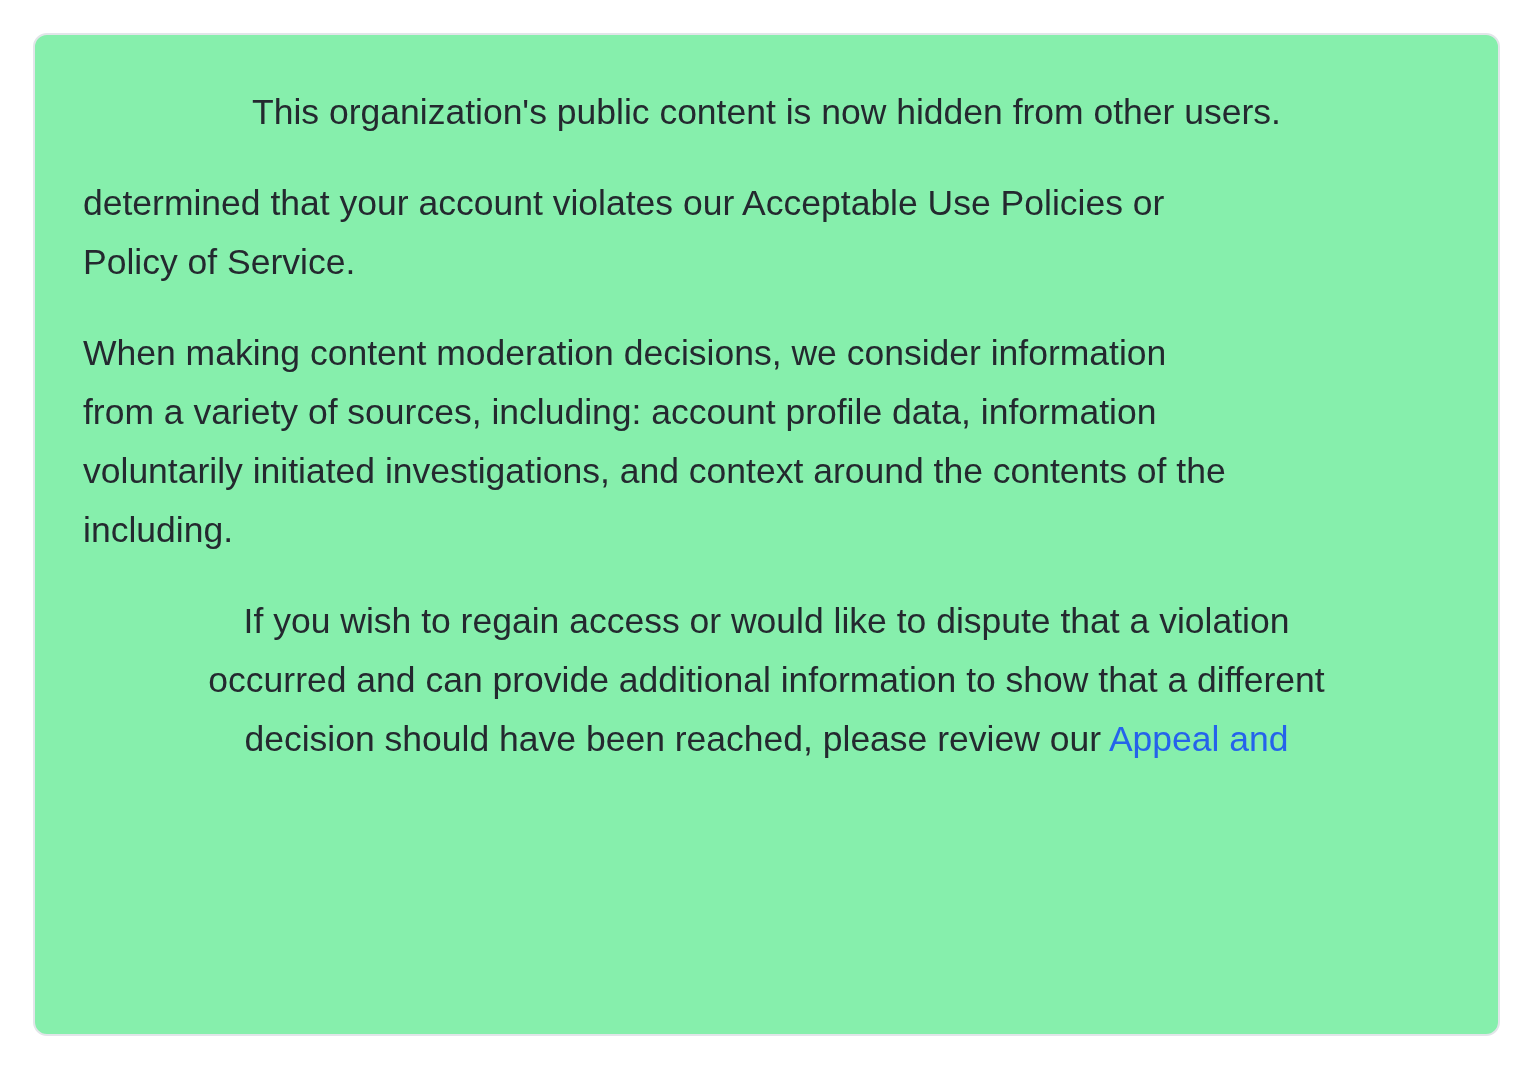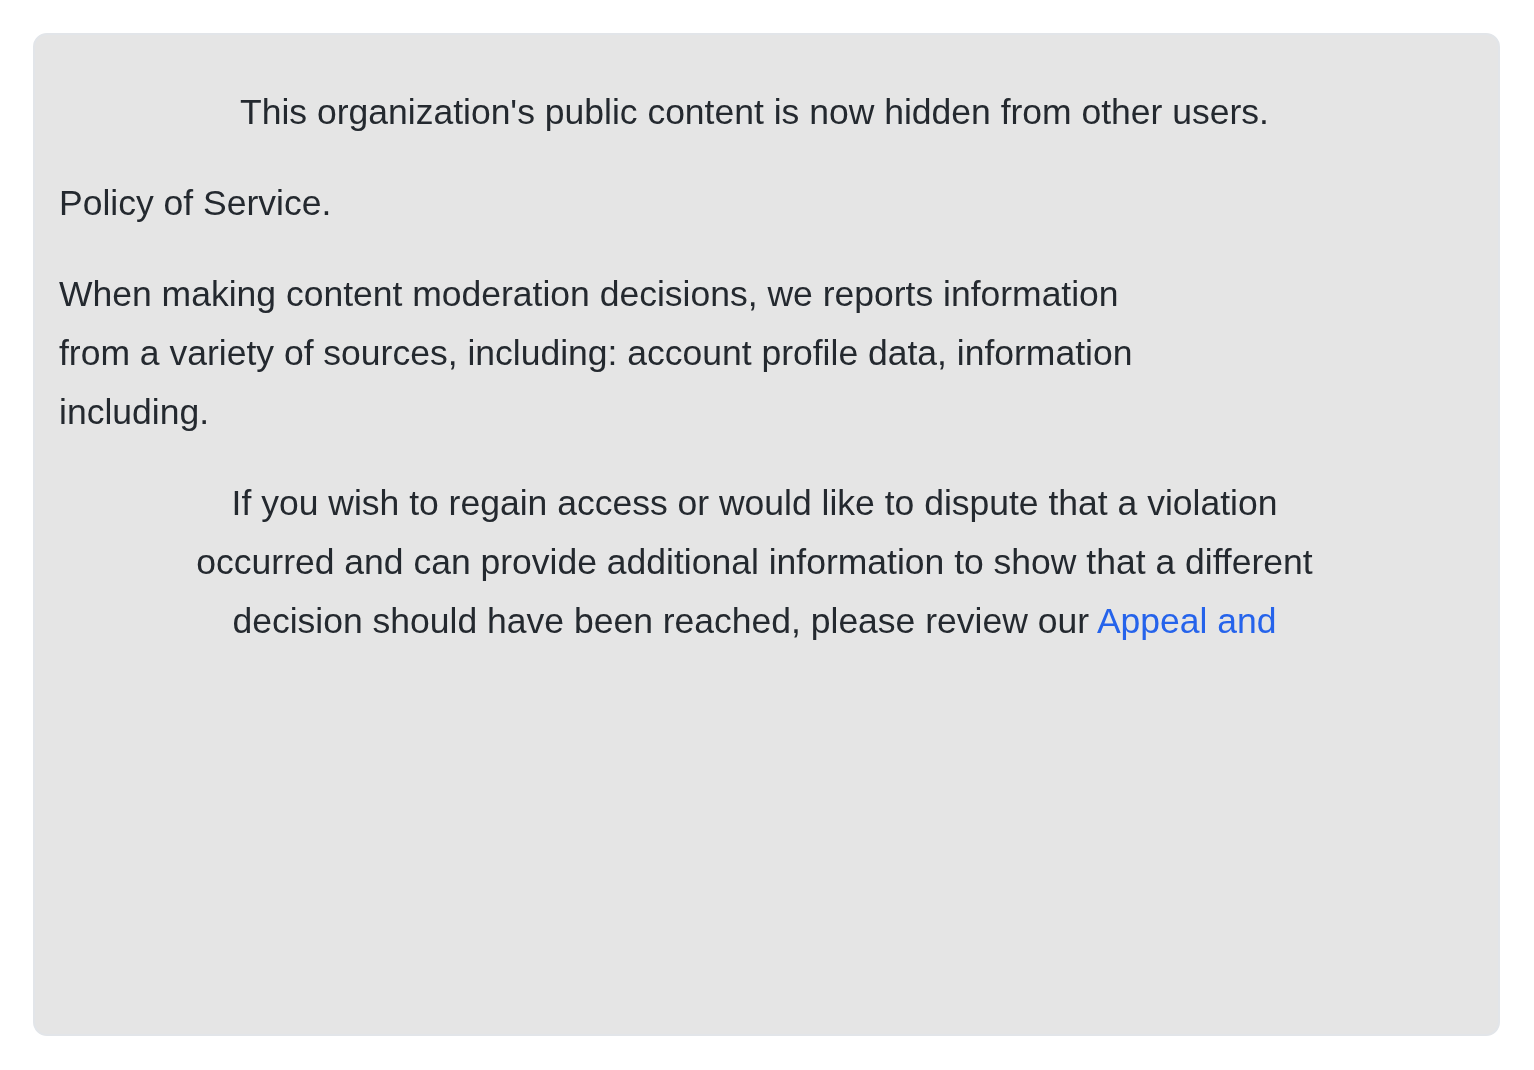--- a/index.html
+++ b/index.html
@@ -9,24 +9,24 @@
     background: #ffffff;
     font-family: "Liberation Sans", "DejaVu Sans", sans-serif;
     overflow: hidden;
   }
   .card {
     position: absolute;
     left: 33px;
     top: 33px;
     right: 34px;
     bottom: 34px;
-    background: #e5e5e5;
+    background: #86efac;
     border: 2px solid #e2e5e9;
     border-radius: 14px;
-    padding: 48px 48px 88px 24px;
+    padding: 48px 48px 88px 48px;
   }
   .para {
     font-size: 35.5px;
     line-height: 59px;
     color: #24292f;
     font-weight: 400;
     margin-bottom: 32px;
     letter-spacing: 0px;
   }
   .para:last-child { margin-bottom: 0; }
@@ -42,26 +42,28 @@
   }
 </style>
 </head>
 <body>
 
 <div class="card">
 
   <p class="para center">This organization's public content is now hidden from other users.</p>
 
   <p class="para left">
+    <span class="line">determined that your account violates our Acceptable Use Policies or</span>
     <span class="line">Policy of Service.</span>
   </p>
 
   <p class="para left">
-    <span class="line">When making content moderation decisions, we reports information</span>
+    <span class="line">When making content moderation decisions, we consider information</span>
     <span class="line">from a variety of sources, including: account profile data, information</span>
+    <span class="line">voluntarily initiated investigations, and context around the contents of the</span>
     <span class="line">including.</span>
   </p>
 
   <p class="para center">
     <span class="line">If you wish to regain access or would like to dispute that a violation</span>
     <span class="line">occurred and can provide additional information to show that a different</span>
     <span class="line"><span>decision should have been reached, please review our </span><a class="link">Appeal and</a></span>
   </p>
 
 </div>

